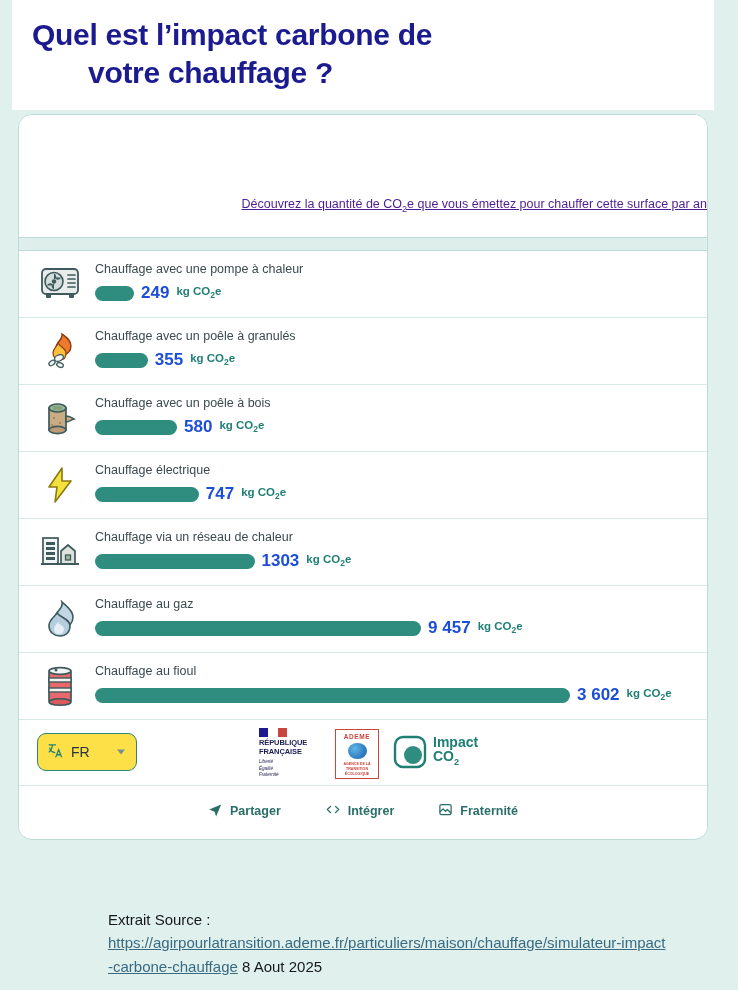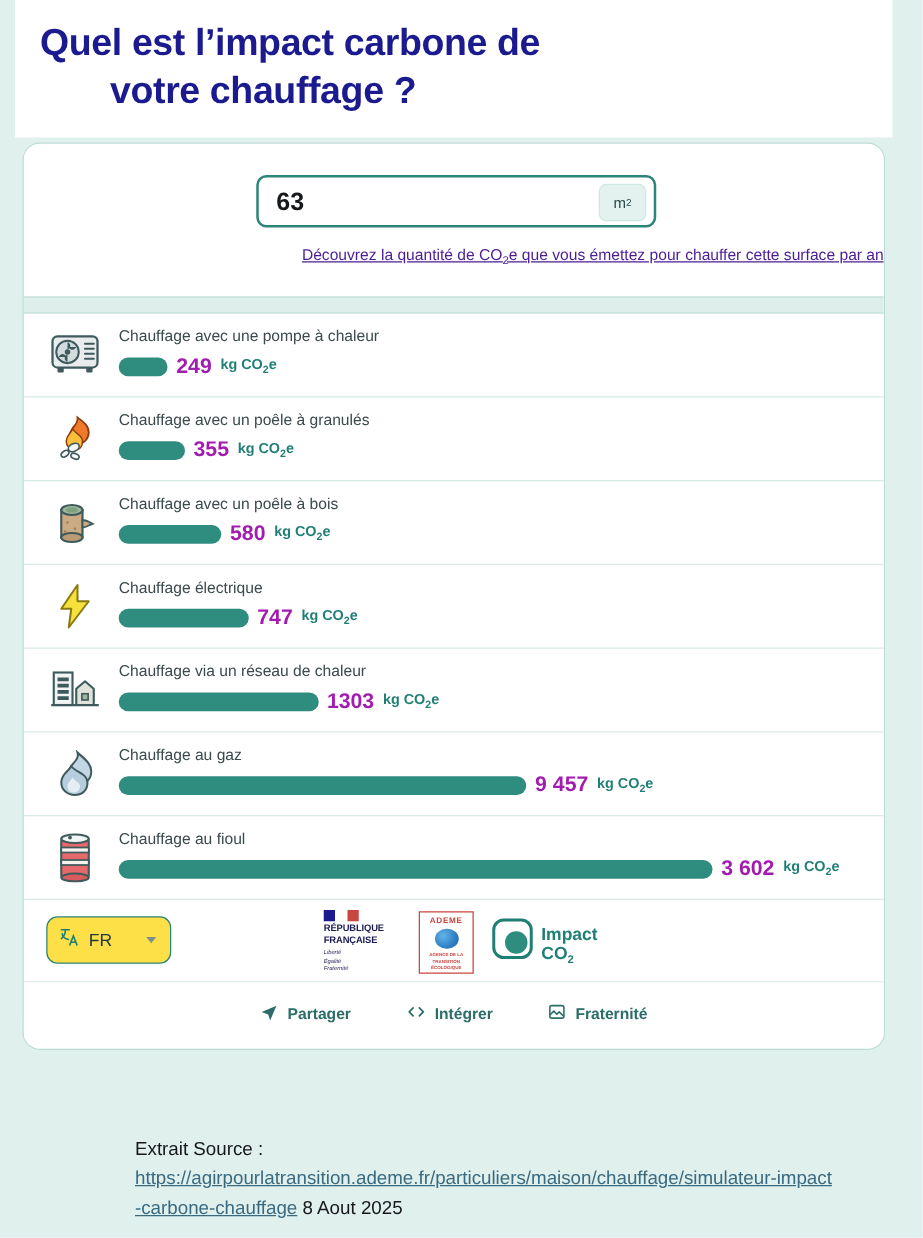--- a/index.html
+++ b/index.html
@@ -81,21 +81,21 @@
     font-size: 12.5px; color: #3b4a4e;
   }
   .bar-wrap {
     position: absolute; left: 76px; top: 32px;
     display: flex; align-items: center; gap: 7px;
   }
   .bar {
     height: 15px; background: #2f8d80; border-radius: 8px;
   }
   .bar-value {
-    font-size: 17px; font-weight: bold; color: #a21caf; white-space: nowrap;
+    font-size: 17px; font-weight: bold; color: #1d4ed8; white-space: nowrap;
   }
   .bar-unit {
     font-size: 11.5px; font-weight: bold; color: #1f7f75; white-space: nowrap;
   }
   .bar-unit sub { font-size: 8.5px; }
 
   
   .logo-bar {
     position: relative; height: 66px; background: #fff;
     border-bottom: 1px solid #d8eae7;
@@ -135,21 +135,21 @@
   .ademe-word { font-size: 6.5px; font-weight: bold; color: #c9453f; letter-spacing: 0.6px; }
   .ademe-globe {
     width: 19px; height: 19px; border-radius: 50%;
     background: radial-gradient(circle at 35% 35%, #63b4e8 0%, #2f7fc4 60%, #1d5f9e 100%);
     margin-top: 3px;
   }
   .ademe-sub {
     font-size: 3.6px; color: #c9453f; text-align: center;
     line-height: 1.45; margin-top: 3px; font-weight: bold;
   }
-  .impact-logo { display: flex; align-items: flex-end; gap: 6px; }
+  .impact-logo { display: flex; align-items: flex-start; gap: 6px; }
   .impact-text { font-size: 14px; font-weight: bold; color: #1f7f75; line-height: 1.05; }
   .impact-text sub { font-size: 9px; }
 
   
   .action-bar {
     position: relative; height: 50px; background: #fff;
     display: flex; align-items: center; justify-content: center; gap: 44px; font-weight: bold;
   }
   .action-btn {
     display: flex; align-items: center; gap: 7px;
@@ -174,27 +174,20 @@
   <div class="header-band">
     <h1 class="title">
       <span>Quel est l’impact carbone de</span>
       <span class="line2">votre chauffage ?</span>
     </h1>
   </div>
 
   <div class="widget">
 
     <div class="input-section">
-      <div class="surface-input">
-        <span class="surface-value">63</span>
-        <span class="unit-chip">
-          <span>m</span>
-            <sup>2</sup>
-        </span>
-      </div>
       <div class="sub-caption">
         <span>Découvrez la quantité de CO</span><sub>2</sub><span>e que vous émettez pour chauffer cette surface par an</span>
       </div>
     </div>
 
     <div class="mint-band"></div>
 
     <div class="rows">
         <div class="row">
           <span class="row-icon">

